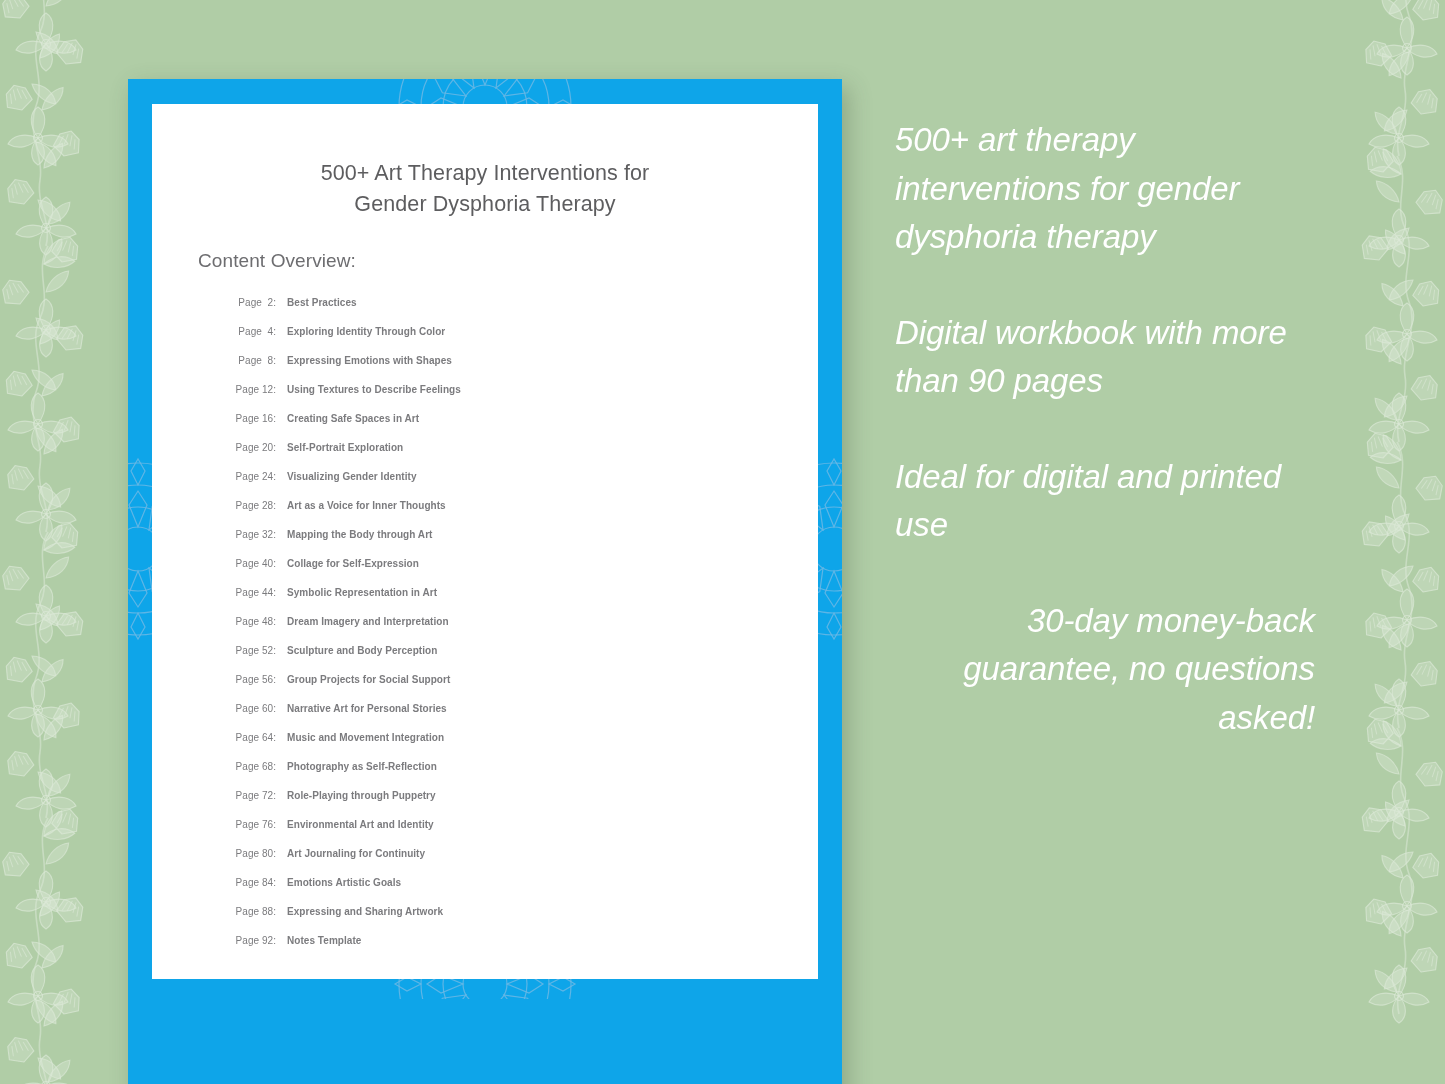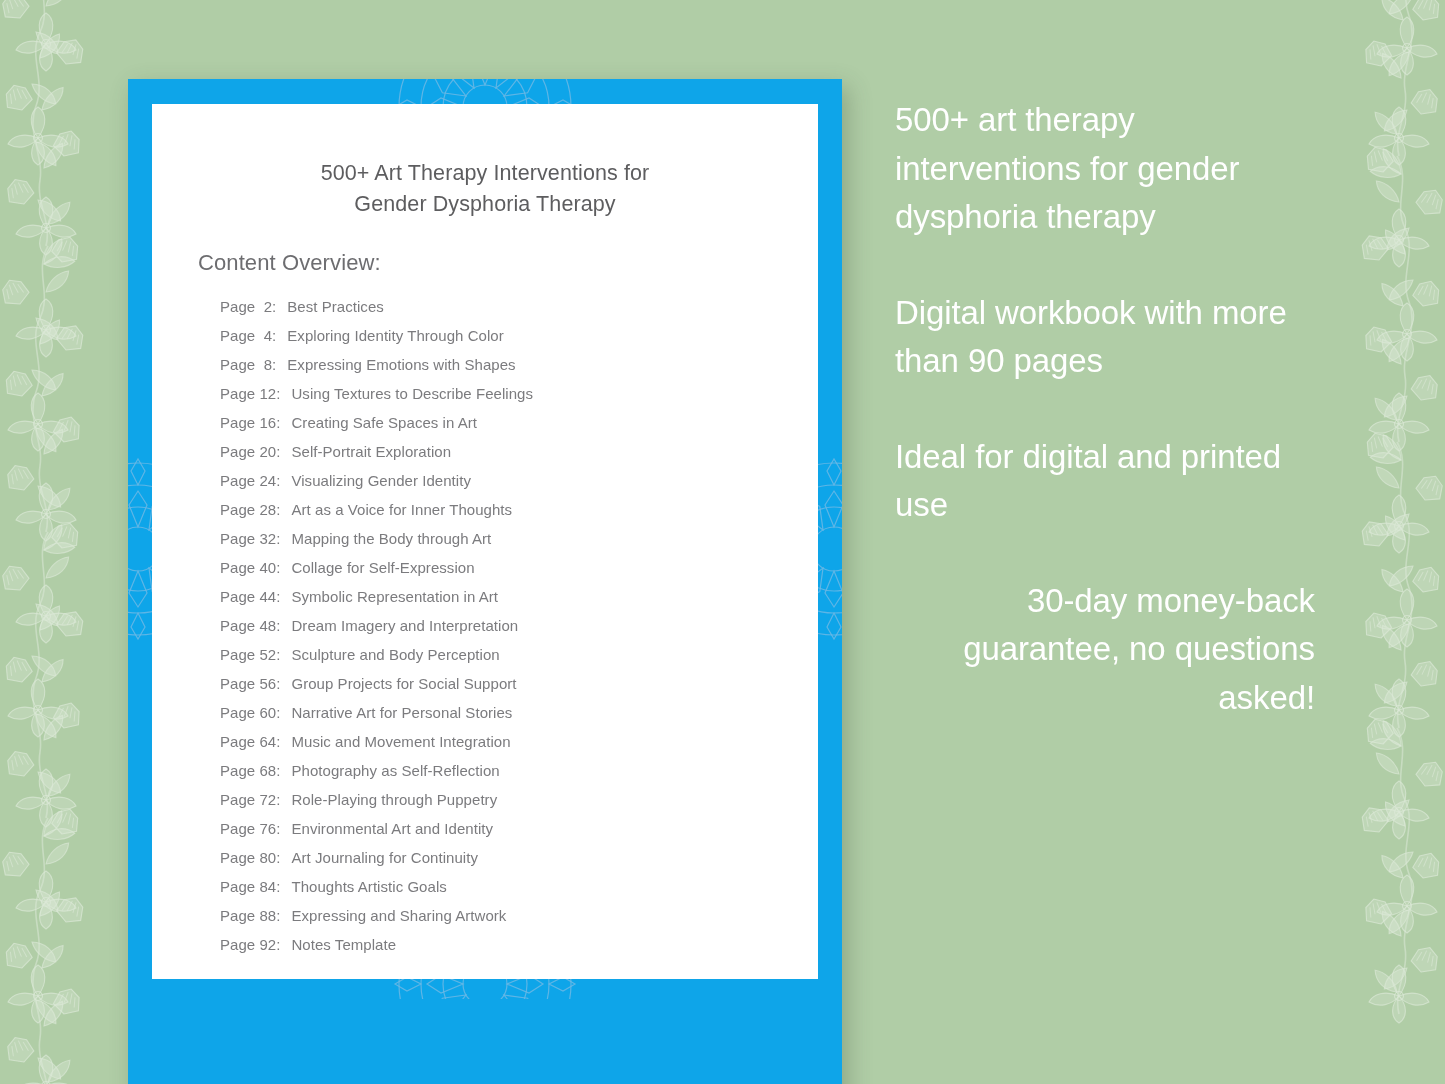--- a/index.html
+++ b/index.html
@@ -63,59 +63,61 @@
     line-height: 31px;
     text-align: center;
     color: #5d5d5f;
     letter-spacing: 0.1px;
   }
   .doc-title .line { display: block; }
 
   .overview-label {
     margin: 0;
     padding: 30px 0 0 46px;
-    font-size: 22px;
+    font-size: 19px;
     font-weight: 400;
     color: #6d6d70;
     letter-spacing: 0.1px;
   }
 
   .toc {
     list-style: none;
     margin: 0;
     padding: 16px 0 0 68px;
   }
   .toc-row {
     display: flex;
     align-items: center;
-    font-size: 15px;
+    font-size: 10px;
     color: #7b7b7e;
     line-height: 29px;
     letter-spacing: 0.05px;
   }
   .toc-page {
     display: inline-block;
     min-width: 56px;
     text-align: right;
     white-space: pre;
   }
   .toc-sep {
     display: inline-block;
     width: 11px;
   }
   .toc-title {
     white-space: nowrap;
+    font-weight: bold;
   }
 
   
   .features {
     position: absolute;
     left: 895px;
-    top: 96px;
+    top: 116px;
     width: 420px;
+    font-style: italic;
   }
   .feature {
     color: #ffffff;
     font-size: 33px;
     font-weight: 400;
     line-height: 48.5px;
     margin: 0 0 47px 0;
     letter-spacing: -0.1px;
   }
   .feature:last-child { margin-bottom: 0; text-align: right; }
@@ -351,21 +353,21 @@
           <span class="toc-title">Environmental Art and Identity</span>
         </li>
         <li class="toc-row">
           <span class="toc-page">Page 80:</span>
           <span class="toc-sep"></span>
           <span class="toc-title">Art Journaling for Continuity</span>
         </li>
         <li class="toc-row">
           <span class="toc-page">Page 84:</span>
           <span class="toc-sep"></span>
-          <span class="toc-title">Thoughts Artistic Goals</span>
+          <span class="toc-title">Emotions Artistic Goals</span>
         </li>
         <li class="toc-row">
           <span class="toc-page">Page 88:</span>
           <span class="toc-sep"></span>
           <span class="toc-title">Expressing and Sharing Artwork</span>
         </li>
         <li class="toc-row">
           <span class="toc-page">Page 92:</span>
           <span class="toc-sep"></span>
           <span class="toc-title">Notes Template</span>

